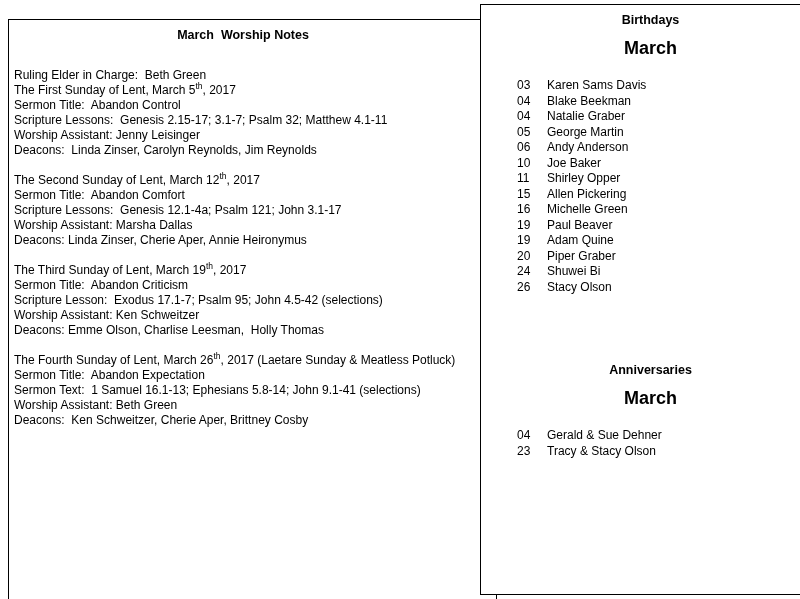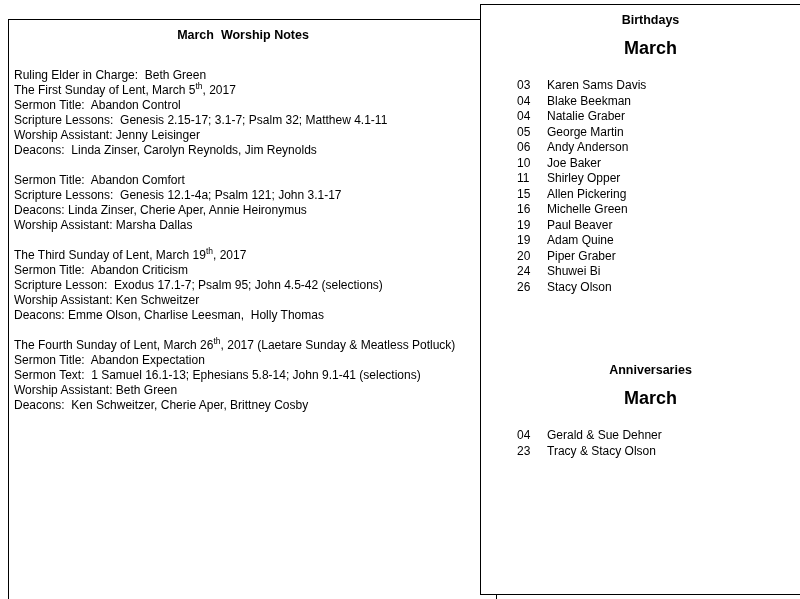--- a/index.html
+++ b/index.html
@@ -70,24 +70,25 @@
     <div class="section">
       <div class="line"><span>Ruling Elder in Charge:  Beth Green</span></div>
       <div class="line"><span>The First Sunday of Lent, March 5</span><sup>th</sup><span>, 2017</span></div>
       <div class="line"><span>Sermon Title:  Abandon </span><span class="b">Control</span></div>
       <div class="line"><span>Scripture Lessons:  Genesis 2.15-17; 3.1-7; Psalm 32; Matthew 4.1-11</span></div>
       <div class="line"><span>Worship Assistant: Jenny Leisinger</span></div>
       <div class="line"><span>Deacons:  Linda Zinser, Carolyn Reynolds, Jim Reynolds</span></div>
     </div>
 
     <div class="section">
+      <div class="line"><span>The Second Sunday of Lent, March 12</span><sup>th</sup><span>, 2017</span></div>
       <div class="line"><span>Sermon Title:  Abandon </span><span class="b">Comfort</span></div>
       <div class="line"><span>Scripture Lessons:  Genesis 12.1-4a; Psalm 121; John 3.1-17</span></div>
+      <div class="line"><span>Worship Assistant: Marsha Dallas</span></div>
       <div class="line"><span>Deacons: Linda Zinser, Cherie Aper, Annie Heironymus</span></div>
-      <div class="line"><span>Worship Assistant: Marsha Dallas</span></div>
     </div>
 
     <div class="section">
       <div class="line"><span>The Third Sunday of Lent, March 19</span><sup>th</sup><span>, 2017</span></div>
       <div class="line"><span>Sermon Title:  Abandon </span><span class="b">Criticism</span></div>
       <div class="line"><span>Scripture Lesson:  Exodus 17.1-7; Psalm 95; John 4.5-42 (selections)</span></div>
       <div class="line"><span>Worship Assistant: Ken Schweitzer</span></div>
       <div class="line"><span>Deacons: Emme Olson, Charlise Leesman,  Holly Thomas</span></div>
     </div>
 

